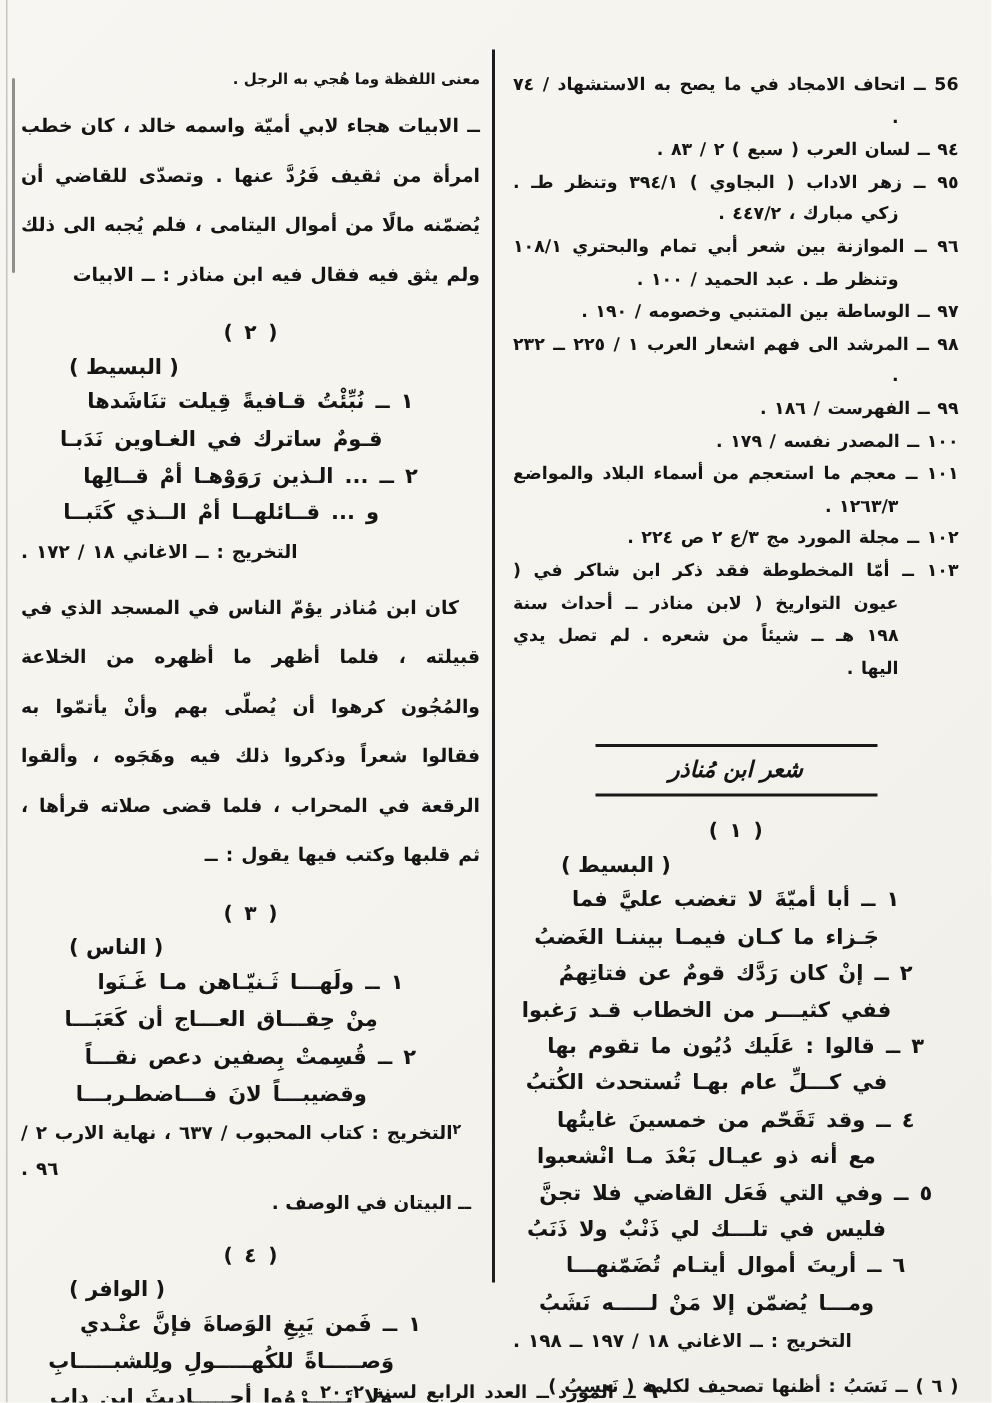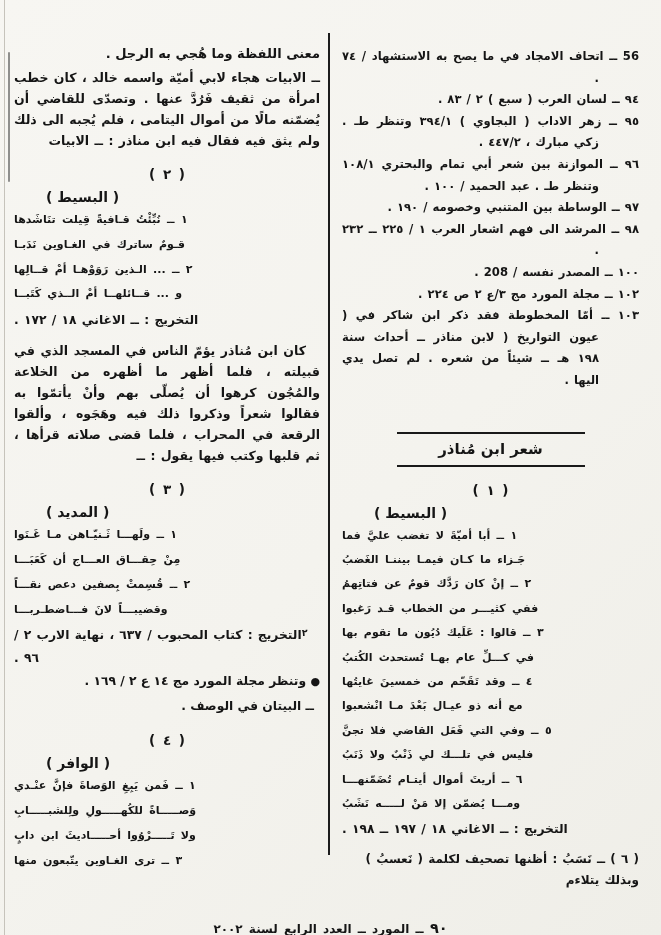--- a/index.html
+++ b/index.html
@@ -17,34 +17,34 @@
   .col{position:absolute;direction:rtl;}
   .col-right{top:46px;right:22px;width:297px;}
   .col-left{top:42px;left:14px;width:306px;}
 
   .refs{font-size:11.6px;line-height:21.6px;text-align:justify;}
   .ref-item{padding-right:40px;text-indent:-40px;word-spacing:1px;}
 
   .title-block{
     width:188px;margin:40px auto 0 auto;
     border-top:2px solid #191919;border-bottom:2px solid #191919;
-    padding:6px 0 7px 0;text-align:center;font-size:15px;letter-spacing:.5px;
+    padding:6px 0 7px 0;text-align:center;font-size:15px;letter-spacing:.5px;font-style:italic;
   }
   .poem-number{text-align:center;font-size:13.5px;margin-top:15px;word-spacing:3px;}
   .meter{font-size:14px;text-align:left;margin-top:7px;margin-left:32px;}
   .poem{margin-top:3px;}
-  .verse{font-size:11px;line-height:24.4px;text-align:left;word-spacing:2.5px;white-space:nowrap;}
+  .verse{font-size:14px;line-height:24.4px;text-align:center;word-spacing:2.5px;white-space:nowrap;}
   .verse.b{margin-right:39px;}
   .col-left .verse{line-height:24.8px;}
   .takhrij{font-size:12.3px;line-height:22px;text-align:left;margin-top:2px;word-spacing:1px;}
   .footnote{font-size:12px;line-height:21px;text-align:right;margin-top:9px;word-spacing:1px;}
   .fn-marker{font-size:9.5px;position:relative;top:-3px;}
 
-  .opening-line{font-size:13px;line-height:24px;text-align:right;}
-  .commentary{font-size:12.5px;line-height:21px;text-align:justify;word-spacing:1px;margin-top:1px;}
+  .opening-line{font-size:10px;line-height:24px;text-align:right;}
+  .commentary{font-size:12.5px;line-height:33px;text-align:justify;word-spacing:1px;margin-top:1px;}
   .commentary.indented{text-indent:14px;}
   .note-line{font-size:12.3px;line-height:22.5px;text-align:right;margin-top:1px;}
   .note-line .bullet{font-size:11px;letter-spacing:2px;}
   .note-line.dash{padding-right:6px;}
 
   .page-footer{
     position:absolute;top:920px;left:0;width:661px;text-align:center;
     direction:rtl;font-size:12px;word-spacing:2px;
   }
   .page-footer .pnum{font-size:14.5px;letter-spacing:1px;}
@@ -58,21 +58,23 @@
 
 <div class="col col-right">
 
   <div class="refs">
     <div class="ref-item">56 ــ اتحاف الامجاد في ما يصح به الاستشهاد / ٧٤ .</div>
     <div class="ref-item">٩٤ ــ لسان العرب ( سبع ) ٢ / ٨٣ .</div>
     <div class="ref-item">٩٥ ــ زهر الاداب ( البجاوي ) ٣٩٤/١ وتنظر طـ . زكي مبارك ، ٤٤٧/٢ .</div>
     <div class="ref-item">٩٦ ــ الموازنة بين شعر أبي تمام والبحتري ١٠٨/١ وتنظر طـ . عبد الحميد / ١٠٠ .</div>
     <div class="ref-item">٩٧ ــ الوساطة بين المتنبي وخصومه / ١٩٠ .</div>
     <div class="ref-item">٩٨ ــ المرشد الى فهم اشعار العرب ١ / ٢٢٥ ــ ٢٣٢ .</div>
-    <div class="ref-item">١٠٠ ــ المصدر نفسه / 208 .</div>
+    <div class="ref-item">٩٩ ــ الفهرست / ١٨٦ .</div>
+    <div class="ref-item">١٠٠ ــ المصدر نفسه / ١٧٩ .</div>
+    <div class="ref-item">١٠١ ــ معجم ما استعجم من أسماء البلاد والمواضع ١٢٦٣/٣ .</div>
     <div class="ref-item">١٠٢ ــ مجلة المورد مج ٣/ع ٢ ص ٢٢٤ .</div>
     <div class="ref-item">١٠٣ ــ أمّا المخطوطة فقد ذكر ابن شاكر في ( عيون التواريخ ( لابن مناذر ــ أحداث سنة ١٩٨ هـ ــ شيئاً من شعره . لم تصل يدي اليها .</div>
   </div>
 
   <div class="title-block">شعر ابن مُناذر</div>
 
   <div class="poem-number">( ١ )</div>
   <div class="meter">( البسيط )</div>
 
   <div class="poem">
@@ -105,29 +107,28 @@
     <div class="verse a">١ ــ نُبِّئْتُ قـافيةً قِيلت تنَاشَدها</div>
     <div class="verse b">قـومٌ ساترك في الغـاوين نَدَبـا</div>
     <div class="verse a">٢ ــ ... الـذين رَوَوْهـا أمْ قــالِها</div>
     <div class="verse b">و ... قــائلهــا أمْ الــذي كَتَبــا</div>
   </div>
   <div class="takhrij">التخريج : ــ الاغاني ١٨ / ١٧٢ .</div>
 
   <div class="commentary indented" style="margin-top:9px;">كان ابن مُناذر يؤمّ الناس في المسجد الذي في قبيلته ، فلما أظهر ما أظهره من الخلاعة والمُجُون كرهوا أن يُصلّى بهم وأنْ يأتمّوا به فقالوا شعراً وذكروا ذلك فيه وهَجَوه ، وألقوا الرقعة في المحراب ، فلما قضى صلاته قرأها ، ثم قلبها وكتب فيها يقول : ــ</div>
 
   <div class="poem-number">( ٣ )</div>
-  <div class="meter">( المديد )</div>
+  <div class="meter">( الناس )</div>
   <div class="poem">
     <div class="verse a">١ ــ ولَهـــا ثَـنيّـاهن مـا غَـنَوا</div>
     <div class="verse b">مِنْ حِقـــاق العـــاج أن كَعَبَـــا</div>
     <div class="verse a">٢ ــ قُسِمتْ بِصفين دعص نقـــاً</div>
     <div class="verse b">وقضيبـــاً لانَ فـــاضطـربـــا</div>
   </div>
   <div class="takhrij"><span class="fn-marker">٢</span><span>التخريج : كتاب المحبوب / ٦٣٧ ، نهاية الارب ٢ / ٩٦ .</span></div>
-  <div class="note-line"><span class="bullet">●</span> <span>وتنظر مجلة المورد مج ١٤ ع ٢ / ١٦٩ .</span></div>
   <div class="note-line dash">ــ البيتان في الوصف .</div>
 
   <div class="poem-number">( ٤ )</div>
   <div class="meter">( الوافر )</div>
   <div class="poem">
     <div class="verse a">١ ــ فَمن يَبِغِ الوَصاةَ فإنَّ عنْـدي</div>
     <div class="verse b">وَصـــــاةً للكُهـــــولِ ولِلشبـــــابِ</div>
     <div class="verse b">ولا تَـــــرْوُوا أحـــــاديثَ ابن دابٍ</div>
     <div class="verse a">٣ ــ ترى الغـاوين يتّبعون منها</div>
 

